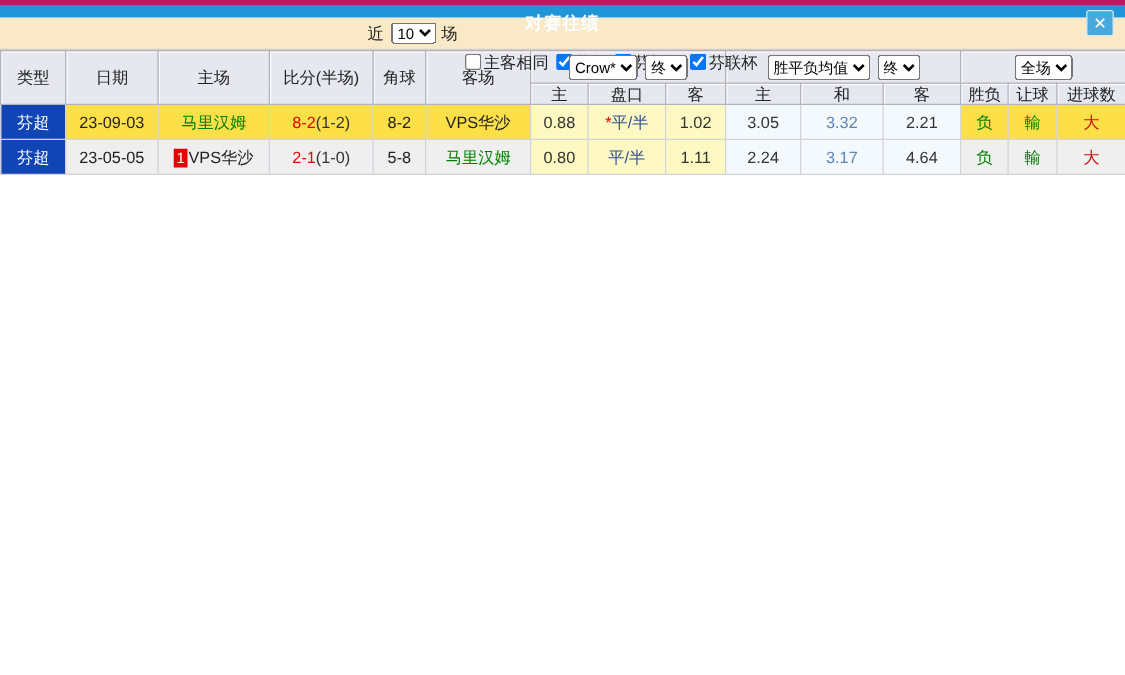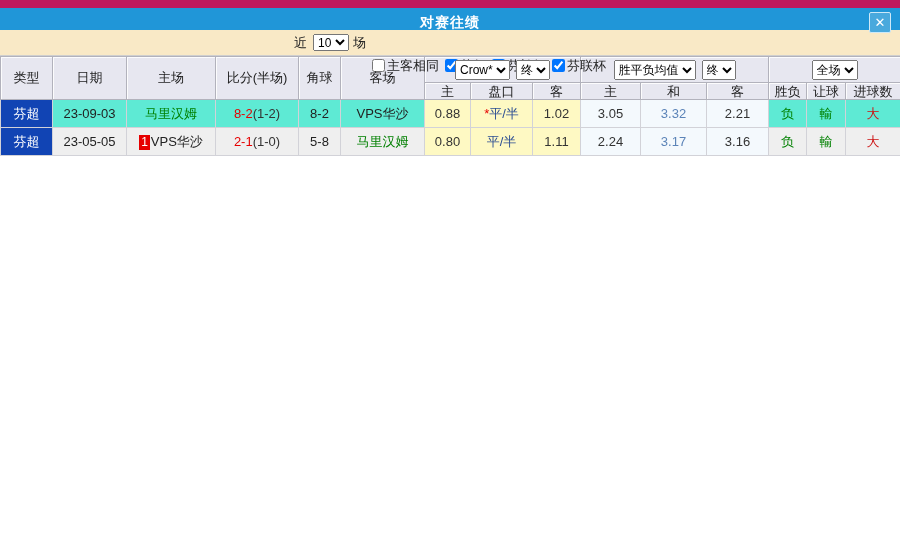--- a/index.html
+++ b/index.html
@@ -1,20 +1,20 @@
 <!DOCTYPE html>
 <html><head>
 <meta charset="utf-8">
 <style>
   * { margin:0; padding:0; box-sizing:border-box; }
   html,body { width:900px; height:540px; background:#fff;
     font-family:"Liberation Sans","DejaVu Sans",sans-serif; font-size:13px; color:#222; }
 
   
-  .titlebar { position:relative; height:30px; background:#2096d8; border-top:8px solid #be185d; }
+  .titlebar { position:relative; height:14px; background:#2096d8; border-top:4px solid #be185d; }
   .titlebar .title { display:block; text-align:center; line-height:28px; color:#fff;
     font-weight:bold; font-size:14px; letter-spacing:1px; }
   .close-btn { position:absolute; right:9px; top:4px; width:22px; height:21px;
     background:#49a9dd; border:1px solid #cde9f8; border-radius:2px; color:#fff;
     font-weight:bold; font-size:13px; line-height:19px; text-align:center; cursor:pointer; }
 
   
   .filterbar { height:26px; background:#f9e9c6; border-bottom:1px solid #cfcfcf;
     display:flex; align-items:center; justify-content:center; }
   .filterbar select { height:17px; font-size:12px; margin:0 4px; }
@@ -26,21 +26,21 @@
   table { width:900px; table-layout:fixed; border-collapse:collapse; }
   th { background:#e7e7f0; border:1px solid #b2b2bc; font-weight:normal; text-align:center;
     box-shadow:inset 1px 1px 0 rgba(255,255,255,.85); }
   .h-top th { height:26px; }
   .h-sub th { height:17px; line-height:15px; }
   th.span2 { height:43px; }
   th select { height:20px; font-size:12px; margin:0 3px; vertical-align:middle; }
   td { border:1px solid #d2d2d8; text-align:center; height:28px; }
 
   td.league { background:#1144b4; color:#fff; }
-  tr.r0 .plain { background:#5eead4; }
+  tr.r0 .plain { background:#fde047; }
   tr.r1 .plain { background:#efefef; }
   td.cream { background:#fef9c3; color:#333; }
   td.bluebg { background:#f4f9fd; }
 
   .team-green { color:#008000; }
   .team-dark  { color:#222;text-align:right; }
   .score-red  { color:#e60000; }
   .half       { color:#333; }
   .navy       { color:#2d4f93; }
   .star       { color:#e60000; }
@@ -184,19 +184,19 @@
       <td class="plain">
         <span class="team-green">马里汉姆</span>
       </td>
       <td class="cream">0.80</td>
       <td class="cream">
         <span class="navy">平/半</span>
       </td>
       <td class="cream">1.11</td>
       <td class="bluebg odds-dark">2.24</td>
       <td class="bluebg odds-blue">3.17</td>
-      <td class="bluebg odds-dark">3.16</td>
+      <td class="bluebg odds-dark">4.64</td>
       <td class="plain green">负</td>
       <td class="plain green">輸</td>
       <td class="plain red">大</td>
     </tr>
   </tbody>
 </table>
 
 </body></html>

